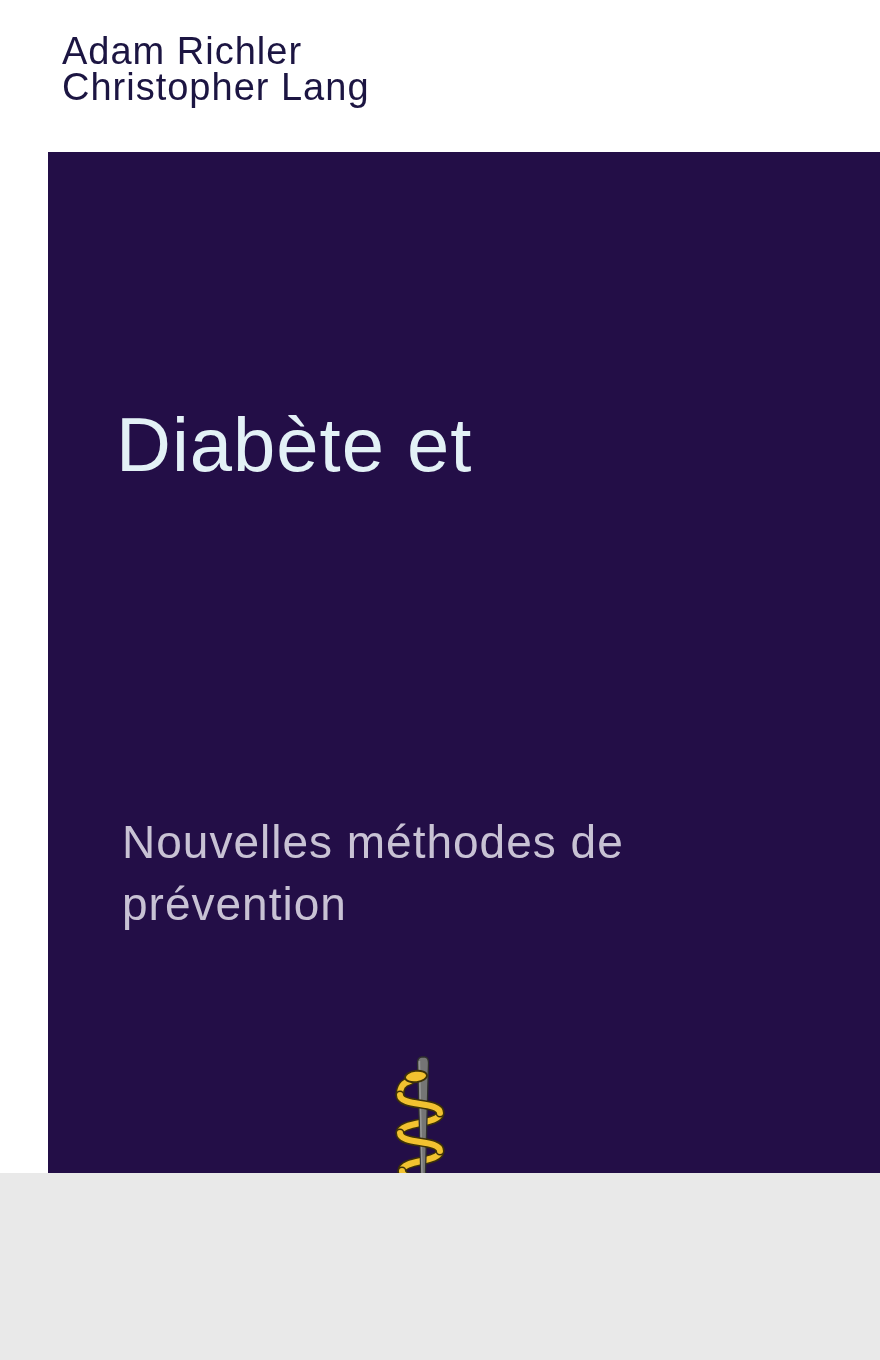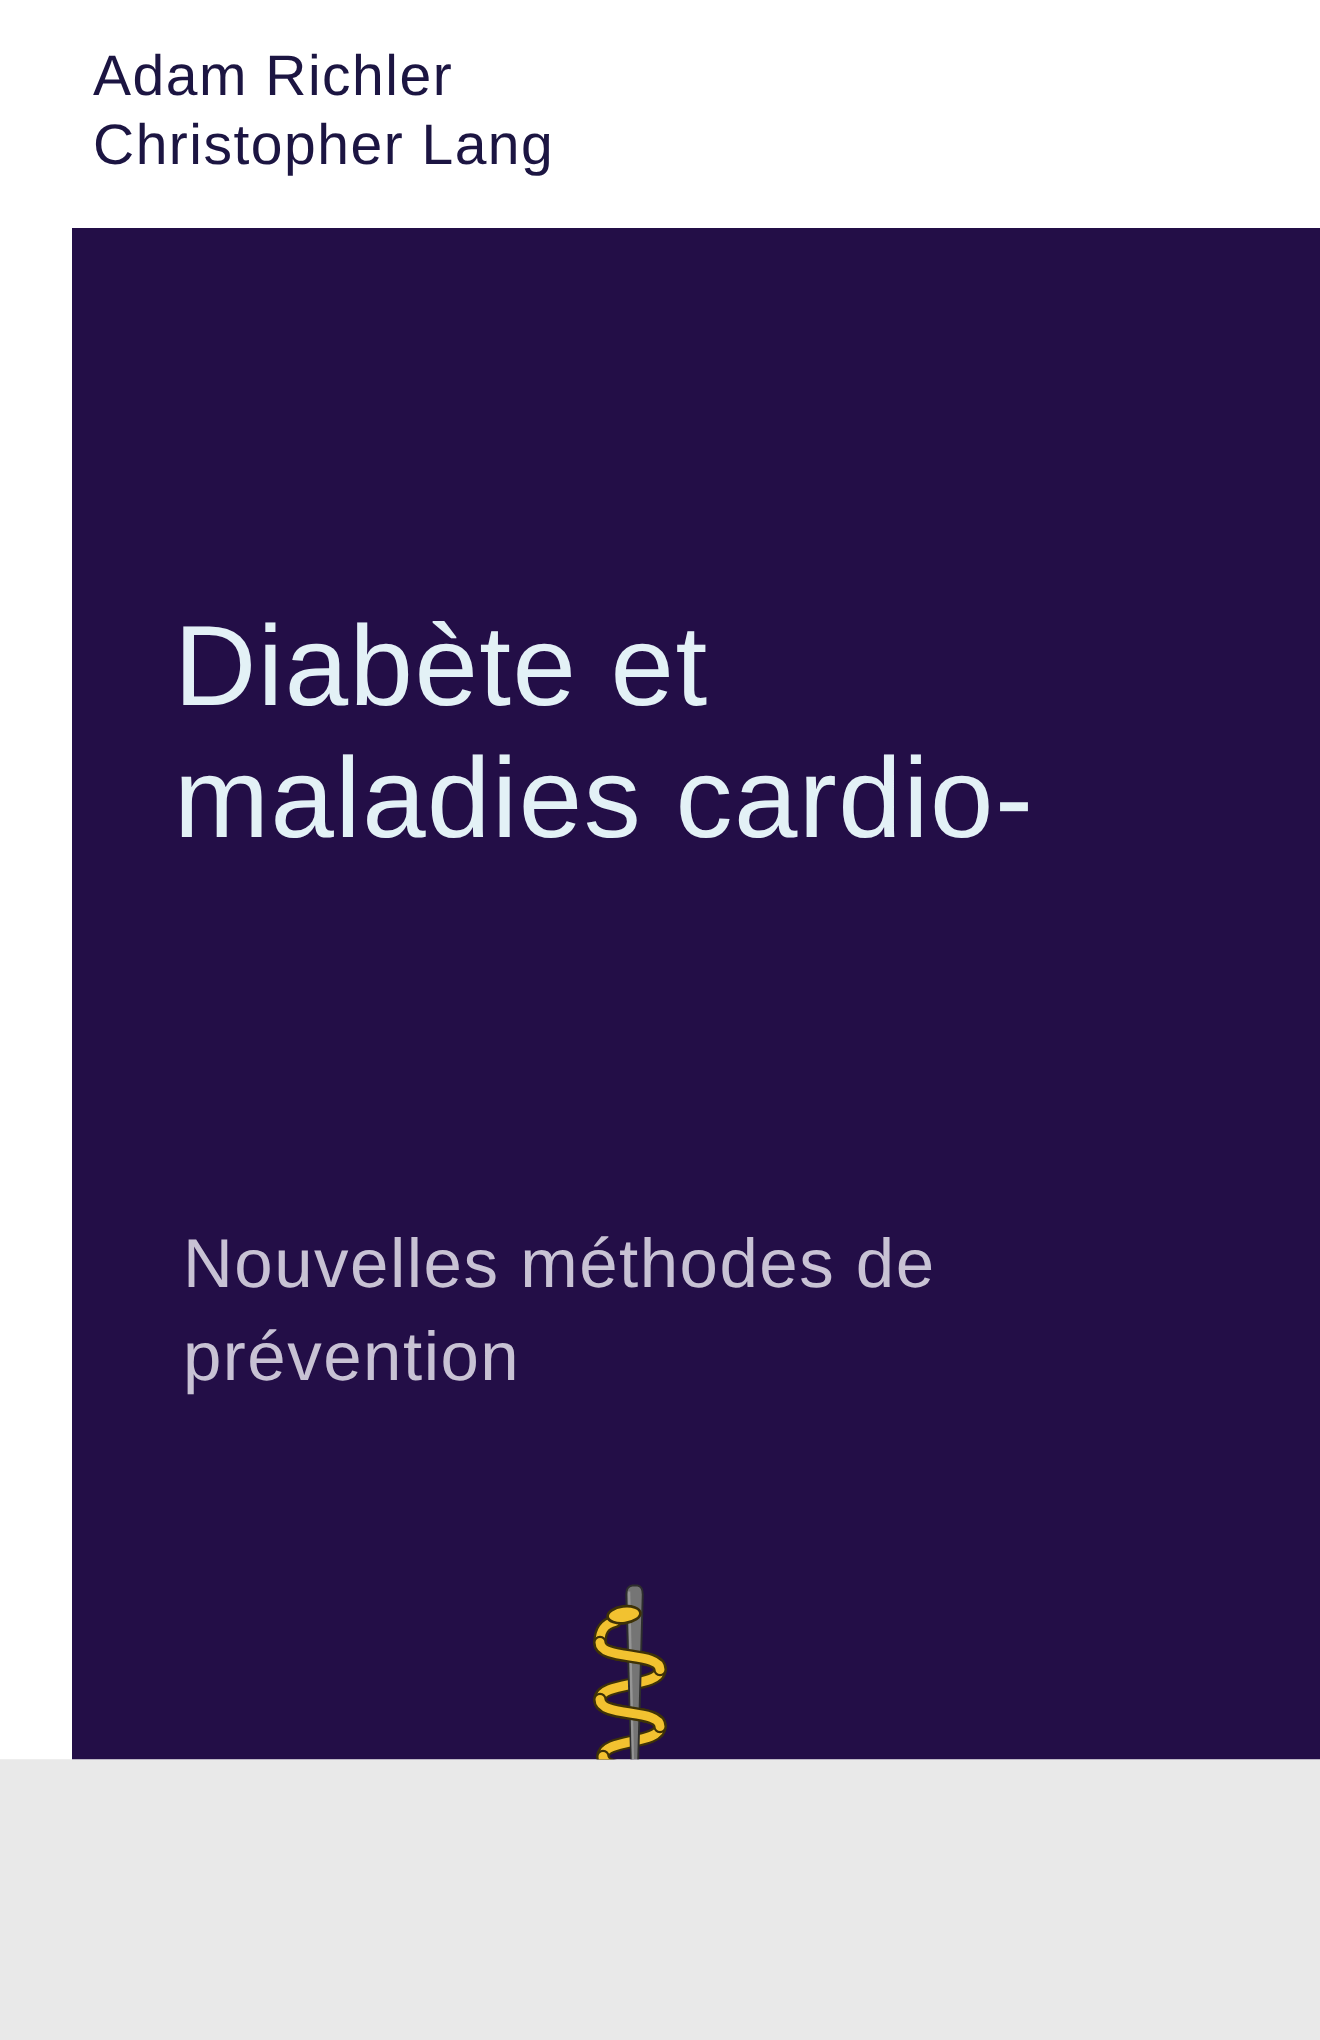--- a/index.html
+++ b/index.html
@@ -14,21 +14,21 @@
   }
   
   .author-line{
     position:absolute;left:62px;
     font-size:38px;line-height:1;
     letter-spacing:1px;
     color:#1C1542;
     font-weight:400;
   }
   .author-line.first{top:32px;}
-  .author-line.second{top:78px;text-align:center;}
+  .author-line.second{top:68px;text-align:center;}
 
   
   .purple-panel{
     position:absolute;left:0;top:152px;
     width:880px;height:1031px;
     background:#230E47;
     margin-left:48px;
   }
   .title-block{
     position:absolute;left:68px;
@@ -80,21 +80,20 @@
 <body>
 
 <div class="cover">
 
   <div class="author-line first">Adam Richler</div>
   <div class="author-line second">Christopher Lang</div>
 
   <div class="purple-panel">
     <div class="title-block part1">
       <div>Diabète et</div>
-      <div>maladies cardio-</div>
     </div>
 
     <div class="subtitle-block">
       <div>Nouvelles méthodes de</div>
       <div>prévention</div>
     </div>
   </div>
 
   <div class="divider-band"></div>
 

